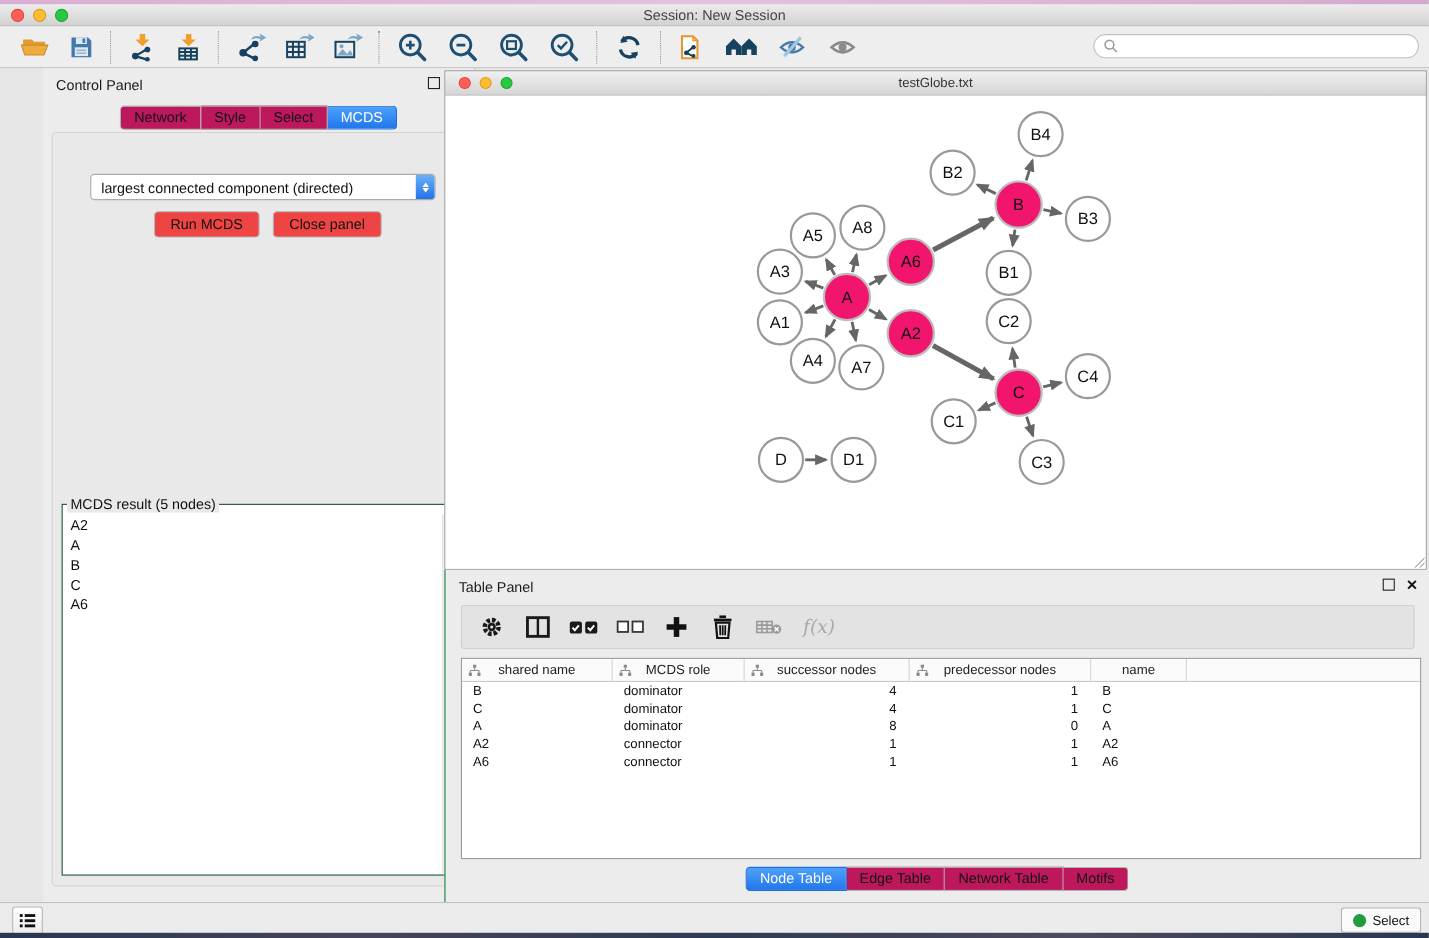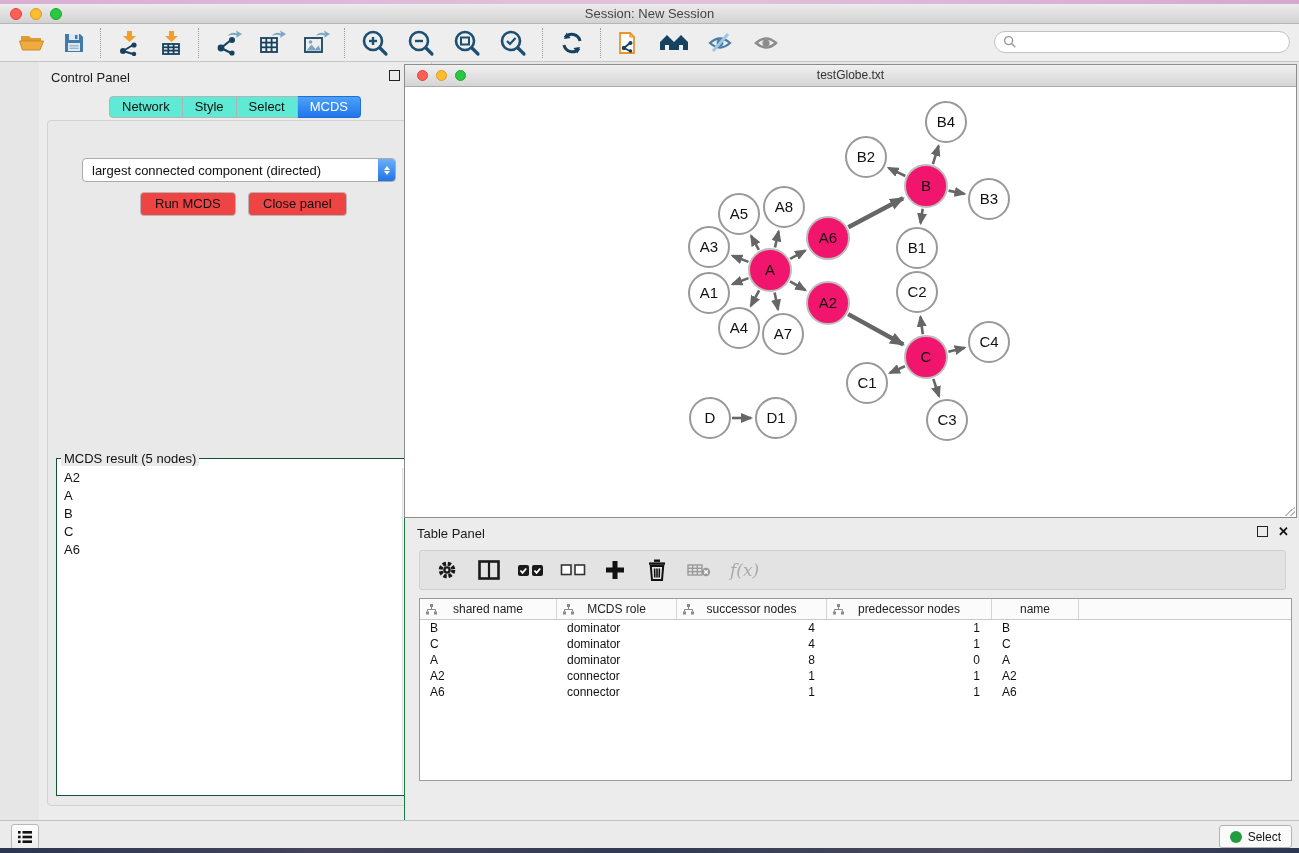--- a/index.html
+++ b/index.html
@@ -24,21 +24,21 @@
     border:1px solid #c2c2c2;border-radius:12px;display:flex;align-items:center;padding-left:8px;box-sizing:border-box;}
   #search-wrap input{border:none;outline:none;flex:1;font-size:12px;background:transparent;height:18px;}
   
   #control-panel{left:0;top:62px;width:393px;height:758px;background:#ececec;border-right:1px solid #c9c9c9;box-sizing:border-box;margin-left:39px;}
   .panel-head{position:absolute;left:0;top:0;width:100%;height:28px;}
   .panel-title{position:absolute;left:12px;top:8px;font-size:13px;color:#1a1a1a;}
   .win-icons{position:absolute;right:10px;top:8px;display:flex;gap:10px;align-items:center;}
   .float-box{width:9px;height:9px;border:1.5px solid #222;display:inline-block;}
   .close-x{font-size:13px;font-weight:bold;color:#111;line-height:11px;}
   .seg-tabs{position:absolute;display:flex;}
-  .seg-tab{background:#5eead4;border:1px solid #b4b4b4;border-left:none;padding:0 12px;font-size:13px;
+  .seg-tab{background:#be185d;border:1px solid #b4b4b4;border-left:none;padding:0 12px;font-size:13px;
     color:#111;height:20px;line-height:20px;cursor:default;}
   .seg-tab:first-child{border-left:1px solid #b4b4b4;border-radius:4px 0 0 4px;}
   .seg-tab:last-child{border-radius:0 4px 4px 0;}
   .seg-tab.active{background:linear-gradient(#4da1f8,#2176ec);border-color:#1e6fd8;color:#fff;}
   #cp-tabs{left:50%;transform:translateX(-50%);top:34px;}
   #cp-inner{position:absolute;left:8px;top:58px;width:377px;height:684px;background:#e9e9e9;
     border:1px solid #d2d2d2;border-radius:4px;}
   #opt-label{position:absolute;left:0;top:13px;width:100%;text-align:center;font-size:13px;color:#111;}
   #criterion-select{position:absolute;left:34px;top:37px;width:314px;height:24px;background:#fff;
     border:1px solid #ababab;border-radius:4px;box-sizing:border-box;display:flex;align-items:center;}
@@ -542,20 +542,26 @@
         </div>
         <div class="tr">
           <div class="td left" style="width: 137px;">A6</div>
           <div class="td left" style="width: 120px;">connector</div>
           <div class="td right" style="width: 150px;">1</div>
           <div class="td right" style="width: 165px;">1</div>
           <div class="td left" style="width: 87px;">A6</div>
         </div>
       </div>
   </div>
+  <div class="seg-tabs" id="tp-tabs">
+      <div class="seg-tab active">Node Table</div>
+      <div class="seg-tab">Edge Table</div>
+      <div class="seg-tab">Network Table</div>
+      <div class="seg-tab">Motifs</div>
+    </div>
 </div>
 
 <div class="abs" id="status-bar">
   <div id="panel-toggle-btn">
     <svg width="18" height="16" viewBox="0 0 18 16">
       <rect x="2" y="2" width="2.6" height="2.6" fill="#111"></rect>
         <rect x="6.5" y="2" width="9.5" height="2.6" fill="#111"></rect>
       <rect x="2" y="6.7" width="2.6" height="2.6" fill="#111"></rect>
         <rect x="6.5" y="6.7" width="9.5" height="2.6" fill="#111"></rect>
       <rect x="2" y="11.4" width="2.6" height="2.6" fill="#111"></rect>

